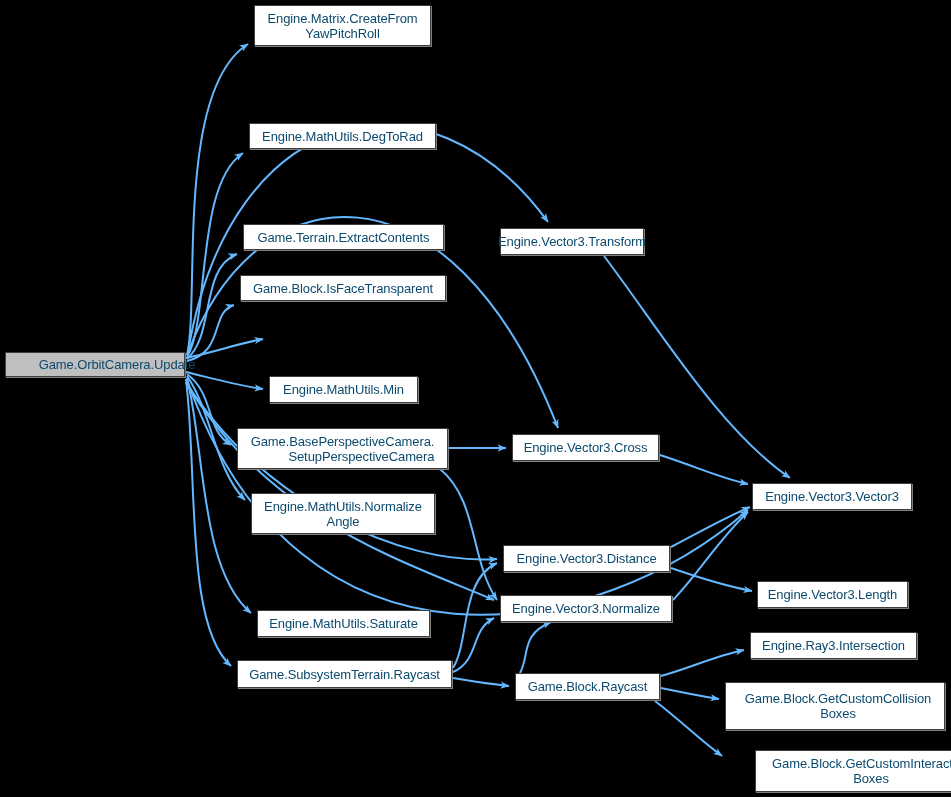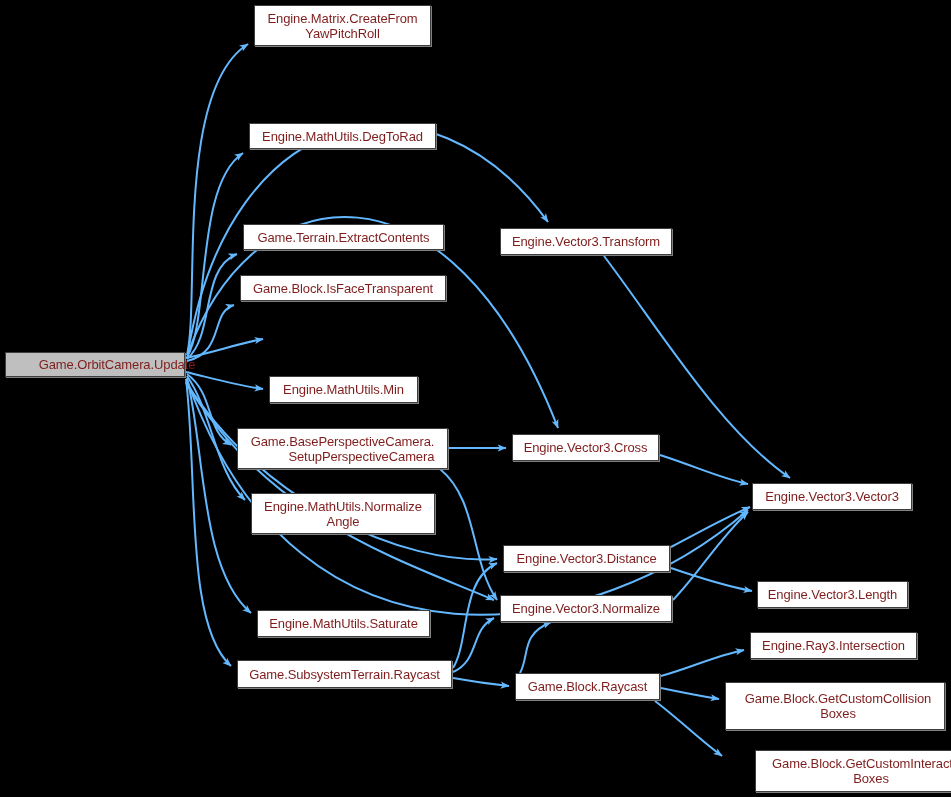--- a/index.html
+++ b/index.html
@@ -1,21 +1,21 @@
 <!DOCTYPE html>
 <html><head>
 <meta charset="utf-8">
 <style>
   html,body{margin:0;padding:0;background:#000;}
   #stage{position:relative;width:951px;height:797px;background:#000;overflow:hidden;
          font-family:"Liberation Sans","DejaVu Sans",sans-serif;}
   svg.edges{position:absolute;left:0;top:0;width:951px;height:797px;pointer-events:none;}
   .node{position:absolute;box-sizing:border-box;background:#ffffff;border:1px solid #3d3d3d;
         box-shadow:1px 1px 0 0 #808080;display:flex;align-items:center;justify-content:center;
-        text-align:center;color:#7f1d1d;font-size:13px;line-height:15px;letter-spacing:-0.1px;}
+        text-align:center;color:#0c4a6e;font-size:13px;line-height:15px;letter-spacing:-0.1px;}
   .node.root{background:#bfbfbf;padding-left:44px;}
   .node .lbl{display:block;padding:0 4px;white-space:pre-line;}
 </style>
 </head>
 <body>
 
 <div id="stage" style="background: rgb(0, 0, 0);">
   <svg class="edges" viewBox="0 0 951 797">
     <defs>
       <marker id="ah" markerWidth="9" markerHeight="8" refX="8.4" refY="4" orient="auto" markerUnits="userSpaceOnUse">
@@ -80,21 +80,21 @@
     <div class="node" style="left: 251px; top: 493px; width: 184px; height: 41px; background: rgb(255, 255, 255); border-color: rgb(61, 61, 61);">
       <span class="lbl">Engine.MathUtils.Normalize
 Angle</span>
     </div>
     <div class="node" style="left: 237px; top: 660px; width: 215px; height: 28px; background: rgb(255, 255, 255); border-color: rgb(61, 61, 61);">
       <span class="lbl">Game.SubsystemTerrain.Raycast</span>
     </div>
     <div class="node" style="left: 257px; top: 610px; width: 173px; height: 27px; background: rgb(255, 255, 255); border-color: rgb(61, 61, 61);">
       <span class="lbl">Engine.MathUtils.Saturate</span>
     </div>
-    <div class="node" style="left: 500px; top: 228px; width: 172px; height: 27px; background: rgb(255, 255, 255); border-color: rgb(61, 61, 61); align-items: center;">
+    <div class="node" style="left: 500px; top: 228px; width: 144px; height: 27px; background: rgb(255, 255, 255); border-color: rgb(61, 61, 61); align-items: center;">
       <span class="lbl">Engine.Vector3.Transform</span>
     </div>
     <div class="node" style="left: 512px; top: 434px; width: 147px; height: 27px; background: rgb(255, 255, 255); border-color: rgb(61, 61, 61);">
       <span class="lbl">Engine.Vector3.Cross</span>
     </div>
     <div class="node" style="left: 503px; top: 545px; width: 167px; height: 27px; background: rgb(255, 255, 255); border-color: rgb(61, 61, 61);">
       <span class="lbl">Engine.Vector3.Distance</span>
     </div>
     <div class="node" style="left: 500px; top: 595px; width: 172px; height: 27px; background: rgb(255, 255, 255); border-color: rgb(61, 61, 61);">
       <span class="lbl">Engine.Vector3.Normalize</span>

